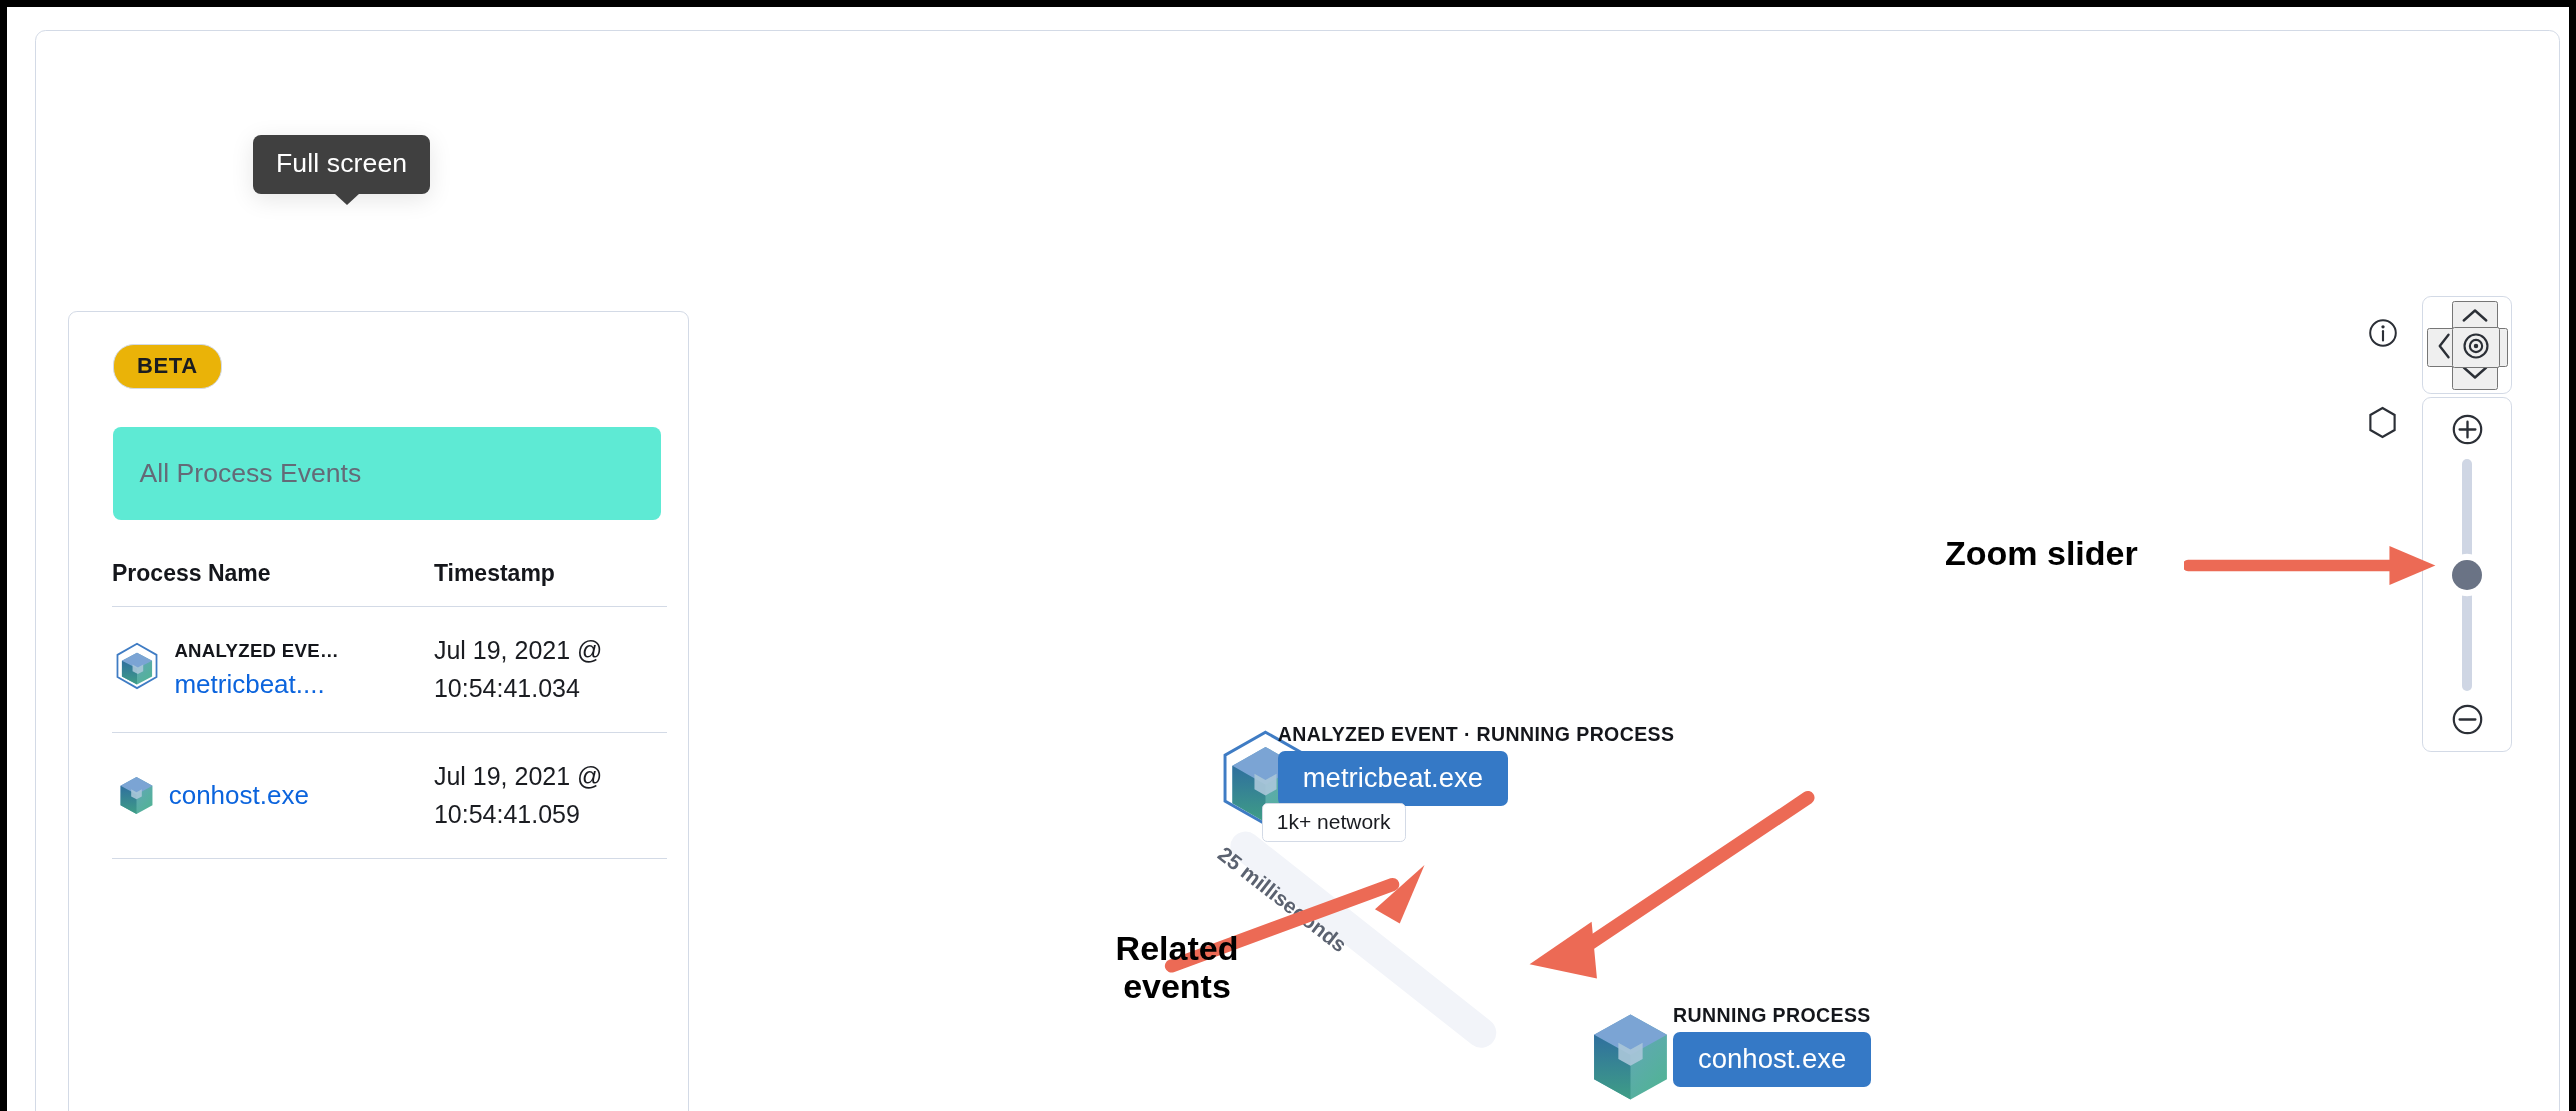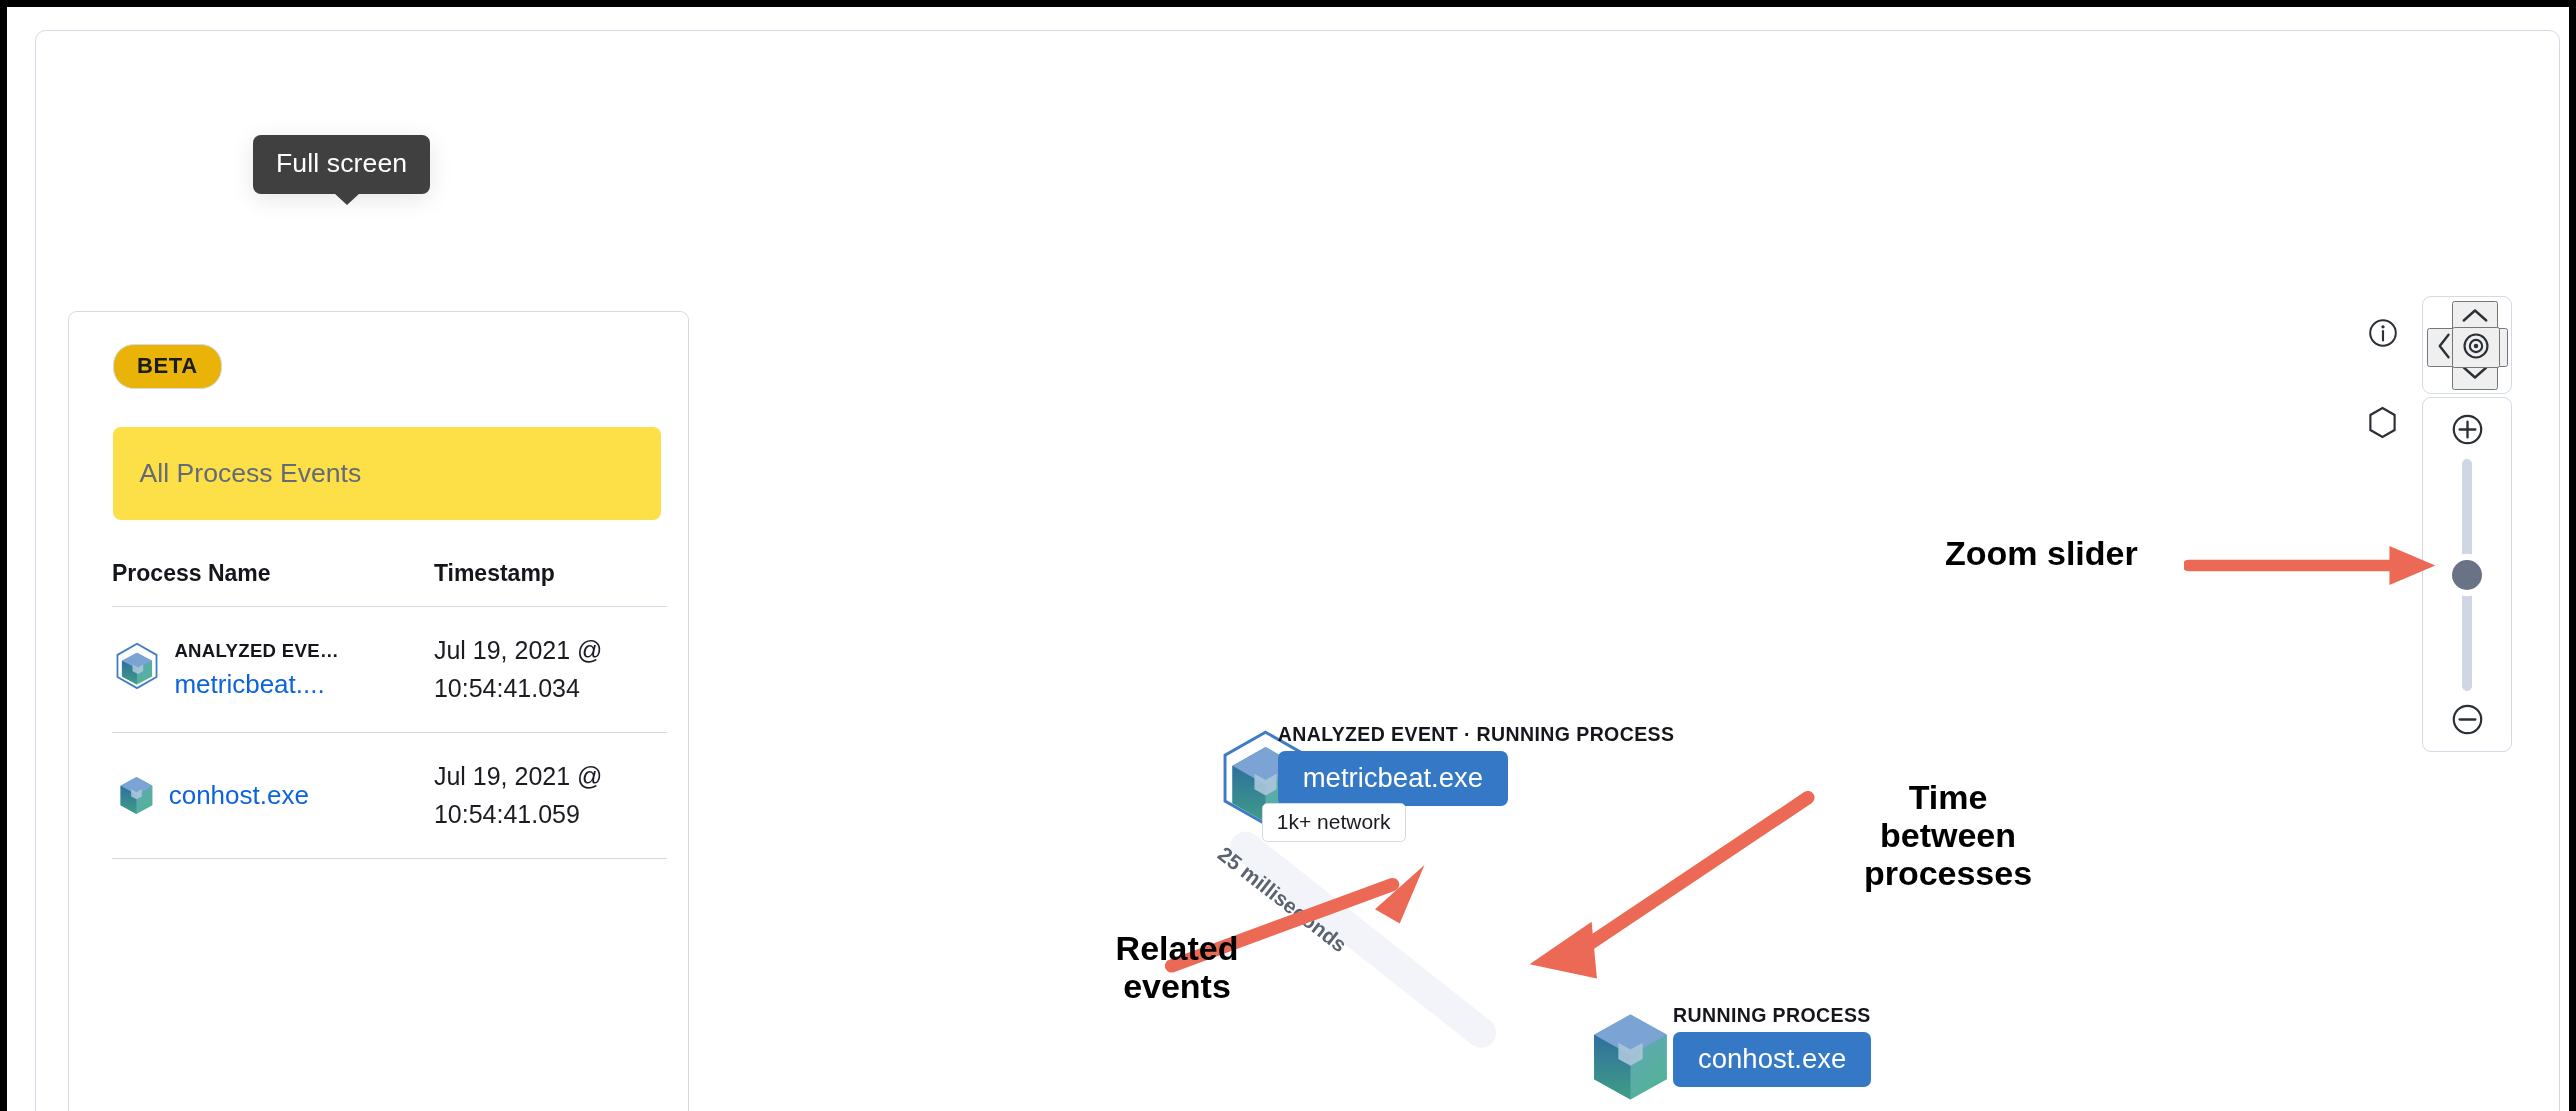--- a/index.html
+++ b/index.html
@@ -131,21 +131,21 @@
     font-size: 22px;
     font-weight: 700;
     letter-spacing: 0.6px;
     color: #1a1c21;
     background: #eab308;
   }
   #events-filter-select {
     position: absolute;
     left: 44px; top: 115px;
     width: 548px; height: 93px;
-    background: #fde047;
+    background: #5eead4;
     border: 0;
     border-radius: 8px;
     display: flex; align-items: center;
     padding-left: 26.6px;
     font-size: 26.6px;
     color: #646a77;
     cursor: pointer;
     font-family: "Liberation Sans", sans-serif;
     text-align: left;
   }
@@ -519,25 +519,20 @@
   </div>
 
   <div class="annotation-text" id="ann-zoom-slider">
     <span>Zoom slider</span>
   </div>
   <svg class="annotation-arrow" style="left:2177px; top:532px; width:266px; height:53px;" viewBox="0 0 300 60" width="266" height="53">
     <path d="M4 30 H236" stroke="#ec6a55" stroke-width="13" stroke-linecap="round"></path>
     <path d="M232 8 L284 30 L232 52 Z" fill="#ec6a55"></path>
   </svg>
 
-  <div class="annotation-text" id="ann-time-between">
-    <div>Time</div>
-    <div>between</div>
-    <div>processes</div>
-  </div>
   <svg class="annotation-arrow" style="left:1471px; top:780px; width:346px; height:195px;" viewBox="0 0 390 220" width="346" height="195">
     <path d="M372 12 L112 186" stroke="#ec6a55" stroke-width="15" stroke-linecap="round"></path>
     <path d="M128 152 L58 200 L134 216 Z" fill="#ec6a55"></path>
   </svg>
 
   <div class="annotation-text" id="ann-related-events">
     <div>Related</div>
     <div>events</div>
   </div>
   <svg class="annotation-arrow" style="left:1152px; top:851px; width:301px; height:115px;" viewBox="0 0 340 130" width="301" height="115">

